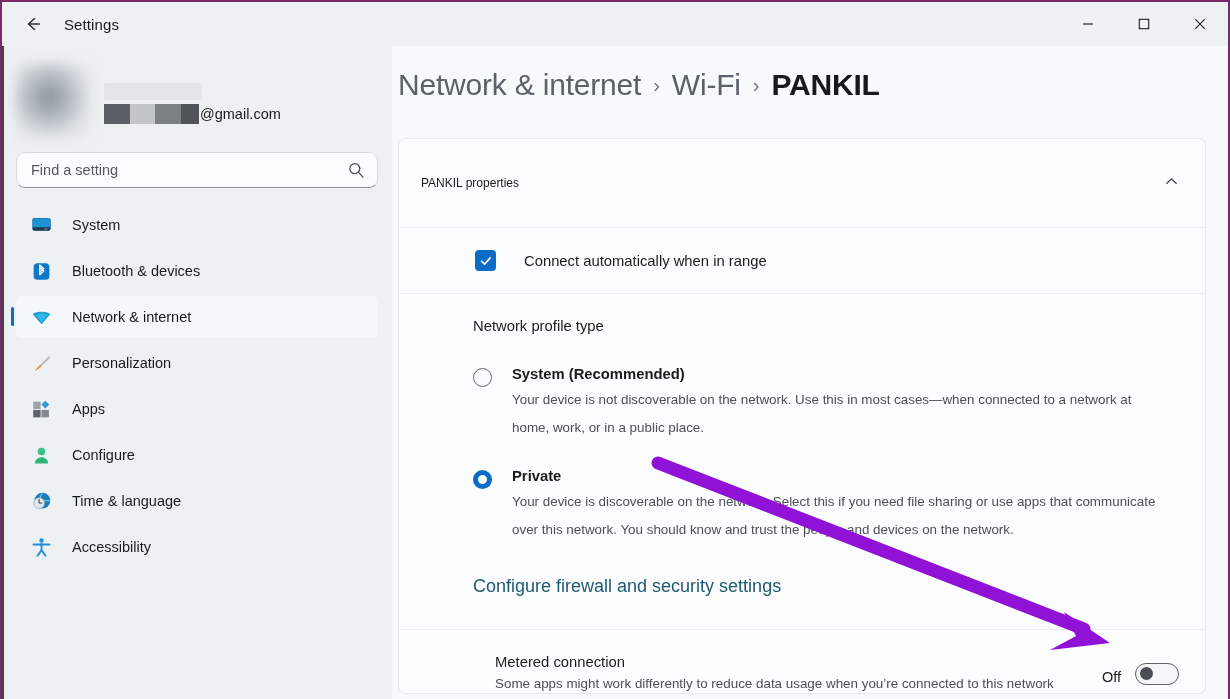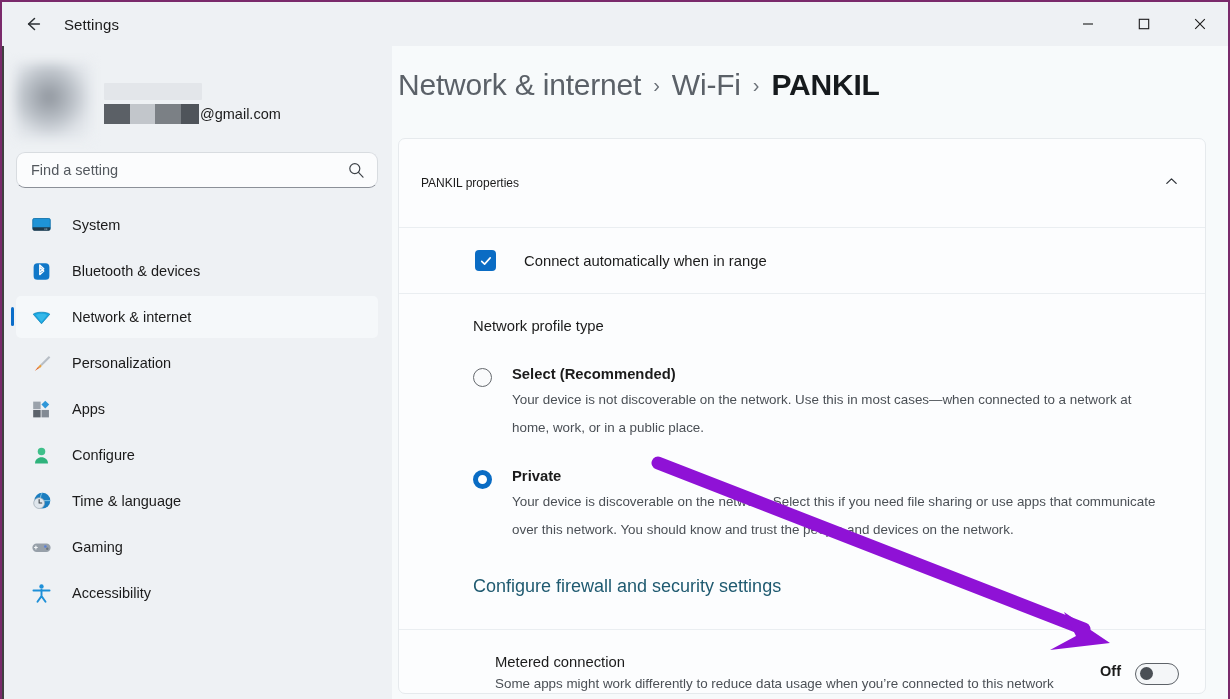--- a/index.html
+++ b/index.html
@@ -173,21 +173,21 @@
     cursor: pointer; margin-top: 6px; margin-bottom: 24px;
   }
 
   .metered {
     display: flex; align-items: center;
     padding: 24px 26px 0 74px;
   }
   .metered-text { flex: 1; margin-left: 22px; }
   .metered-title { font-size: 14.8px; color: #1b1b1b; margin-bottom: 4px; }
   .metered-desc { font-size: 13.4px; color: #4b5056; line-height: 19px; max-width: 600px; }
-  .toggle-wrap { display: flex; align-items: flex-start; margin-left: 16px; font-weight: bold; }
+  .toggle-wrap { display: flex; align-items: flex-end; margin-left: 16px; }
   .toggle-state { font-size: 14.5px; color: #1b1b1b; margin-right: 14px; }
   .toggle {
     width: 44px; height: 22px; border-radius: 12px;
     border: 1.4px solid #5d6268; background: #f4f6f8;
     display: flex; align-items: center; cursor: pointer;
   }
   .knob {
     width: 13px; height: 13px; border-radius: 50%;
     background: #4a4f55; margin-left: 4px;
   }
@@ -328,31 +328,20 @@
           <svg width="21" height="21" viewBox="0 0 24 24">
             <circle cx="13" cy="11" r="9" fill="#1b7ec0"></circle>
             <path d="M13 2 C9.8 4.5 9.8 17.5 13 20 M4 11 H22" stroke="#8fd0ef" stroke-width="1" fill="none"></path>
             <circle cx="9.3" cy="13.8" r="6.2" fill="#dfe6ec" stroke="#9aa6b0" stroke-width=".8"></circle>
             <path d="M9.3 9.8 V13.8 H12.3" stroke="#3b4249" stroke-width="1.2" fill="none" stroke-linecap="round"></path>
           </svg>
         </span>
         <span class="nav-label">Time &amp; language</span>
       </div>
 
-      <div class="nav-item">
-        <span class="nav-icon">
-          <svg width="21" height="21" viewBox="0 0 24 24">
-            <rect x="1.6" y="7.4" width="20.8" height="9.6" rx="4.8" fill="#97a0a9"></rect>
-            <path d="M5.6 10.4 V13.6 M4 12 H7.2" stroke="#f2f5f7" stroke-width="1.4" stroke-linecap="round"></path>
-            <circle cx="16.4" cy="10.8" r="1.5" fill="#5a7fd6"></circle>
-            <circle cx="18.6" cy="13.4" r="1.4" fill="#6d757e"></circle>
-          </svg>
-        </span>
-        <span class="nav-label">Gaming</span>
-      </div>
 
       <div class="nav-item">
         <span class="nav-icon">
           <svg width="21" height="21" viewBox="0 0 24 24">
             <circle cx="12" cy="3.9" r="2.5" fill="#1e90d8"></circle>
             <path d="M2.8 8.6 H21.2 M12 7.4 V15 M12 15 L7.4 21.4 M12 15 L16.6 21.4" stroke="#1e90d8" stroke-width="2.2" fill="none" stroke-linecap="round"></path>
           </svg>
         </span>
         <span class="nav-label">Accessibility</span>
       </div>
@@ -395,21 +384,21 @@
       <div class="divider"></div>
 
       <div class="section">
         <div class="section-title">Network profile type</div>
 
         <div class="radio-group">
 
           <div class="radio-opt">
             <span class="radio"></span>
             <span class="radio-body">
-              <span class="radio-label" style="display:block">Select (Recommended)</span>
+              <span class="radio-label" style="display:block">System (Recommended)</span>
               <span class="radio-desc" style="display:block">Your device is not discoverable on the network. Use this in most cases—when connected to a network at home, work, or in a public place.</span>
             </span>
           </div>
 
           <div class="radio-opt">
             <span class="radio checked"></span>
             <span class="radio-body">
               <span class="radio-label" style="display:block">Private</span>
               <span class="radio-desc" style="display:block">Your device is discoverable on the network. Select this if you need file sharing or use apps that communicate over this network. You should know and trust the people and devices on the network.</span>
             </span>

